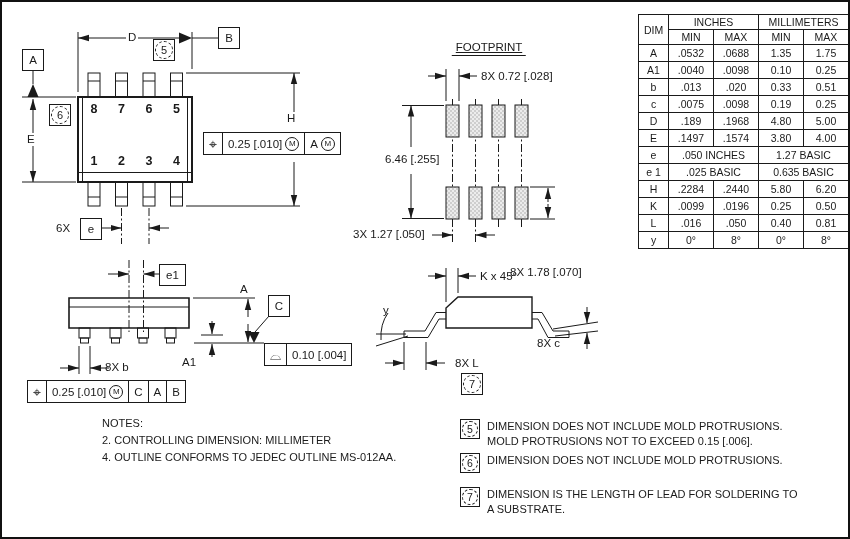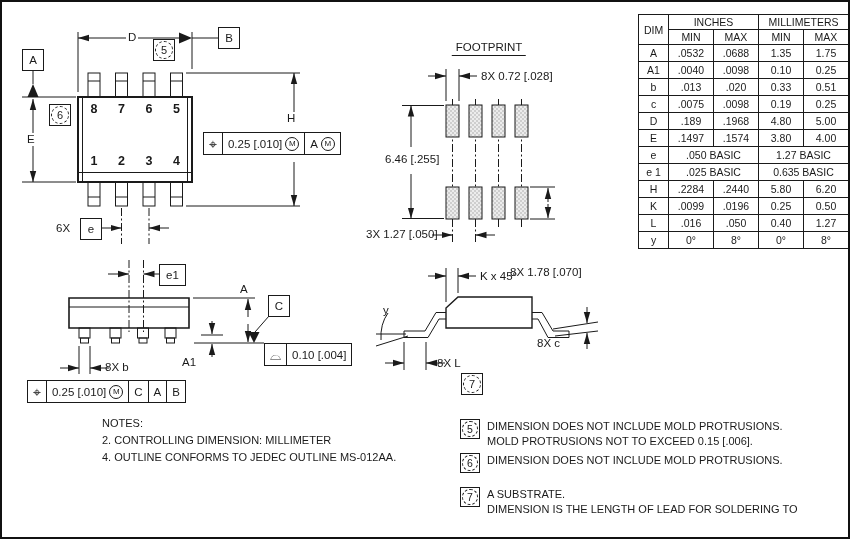--- a/index.html
+++ b/index.html
@@ -20,21 +20,21 @@
   .flag::before{content:""; position:absolute; inset:1px; border:1px dashed #1a1a1a; border-radius:50%;}
   .flag span{position:relative; z-index:1;}
   .fcf{position:absolute; display:flex; align-items:stretch; height:21px; background:#fff;
        border:1.3px solid #1a1a1a; font-size:11.5px; z-index:4;}
   .fcf .cell{display:flex; align-items:center; padding:0 5px; border-left:1.3px solid #1a1a1a; white-space:nowrap;}
   .fcf .cell:first-child{border-left:none;}
   .gdt-sym{font-family:"DejaVu Sans", sans-serif; font-size:14px; line-height:14px;}
   .mcirc{display:inline-flex; width:12px; height:12px; border:1px solid #1a1a1a; border-radius:50%;
          align-items:center; justify-content:center; font-size:8px; margin-left:3px; flex:none;}
   .fp-title{position:absolute; left:487px; top:39px; transform:translateX(-50%);
-            font-size:11.5px; border-bottom:1px solid #1a1a1a; padding:0 4px 2px 4px; z-index:3;}
+            font-size:11.5px; border-bottom:1px solid #1a1a1a; padding:0 4px 2px 4px; z-index:3;text-decoration:underline;}
   
   .dim-table{position:absolute; left:636px; top:12px; width:211px; z-index:3;}
   .dim-table table{border-collapse:collapse; width:100%; table-layout:fixed;}
   .dim-table th,.dim-table td{border:1px solid #1a1a1a; text-align:center; font-size:10.5px;
        font-weight:normal; padding:0 1px; height:16px; line-height:12px; overflow:hidden;}
   .dim-table th{height:14px;}
   
   .notes{position:absolute; left:100px; top:413px; font-size:11px; line-height:17.2px; z-index:3;}
   .flagnote{position:absolute; display:flex; gap:7px; z-index:3;}
   .flagnote .flag2{position:relative; width:18px; height:18px; border:1px solid #1a1a1a; flex:none;
@@ -255,21 +255,21 @@
     </div>
     <div class="cell">
       <span>A</span>
       <span class="mcirc">M</span>
     </div>
   </div>
 
   <span class="fp-title">FOOTPRINT</span>
   <span class="lbl nobg" style="left:477px;top:68px;">8X 0.72 [.028]</span>
   <span class="lbl" style="left:381px;top:151px;">6.46 [.255]</span>
-  <span class="lbl nobg" style="left:362px;top:226px;">3X 1.27 [.050]</span>
+  <span class="lbl nobg" style="left:349px;top:226px;">3X 1.27 [.050]</span>
   <span class="lbl nobg" style="left:506px;top:227px;margin-top:37px;">8X 1.78 [.070]</span>
 
   <div class="dbox" style="left:157px;top:262px;width:25px;">
       <span>e1</span>
     </div>
   <span class="lbl nobg" style="left:236px;top:281px;">A</span>
   <div class="dbox" style="left:266px;top:293px;">
       <span>C</span>
     </div>
   <span class="lbl nobg" style="left:178px;top:354px;">A1</span>
@@ -286,21 +286,21 @@
       <span>0.25 [.010]</span>
       <span class="mcirc">M</span>
     </div>
     <div class="cell">C</div>
     <div class="cell">A</div>
     <div class="cell">B</div>
   </div>
 
   <span class="lbl nobg" style="left:476px;top:268px;">K x 45°</span>
   <span class="lbl nobg" style="left:379px;top:302px;">y</span>
-  <span class="lbl nobg" style="left:433px;top:355px;">8X L</span>
+  <span class="lbl nobg" style="left:451px;top:355px;">8X L</span>
   <span class="lbl nobg" style="left:533px;top:335px;">8X c</span>
   <div class="flag" style="left:459px;top:371px;">
       <span>7</span>
     </div>
 
   <div class="dim-table">
     <table>
       <colgroup>
           <col style="width:30px">
           <col>
@@ -357,21 +357,21 @@
           </tr>
       <tr>
             <td>E</td>
             <td>.1497</td>
             <td>.1574</td>
             <td>3.80</td>
             <td>4.00</td>
           </tr>
       <tr>
             <td>e</td>
-            <td colspan="2">.050 BASIC</td>
+            <td colspan="2">.050 INCHES</td>
             <td colspan="2">1.27 BASIC</td>
           </tr>
       <tr>
             <td>e 1</td>
             <td colspan="2">.025 BASIC</td>
             <td colspan="2">0.635 BASIC</td>
           </tr>
       <tr>
             <td>H</td>
             <td>.2284</td>
@@ -384,21 +384,21 @@
             <td>.0099</td>
             <td>.0196</td>
             <td>0.25</td>
             <td>0.50</td>
           </tr>
       <tr>
             <td>L</td>
             <td>.016</td>
             <td>.050</td>
             <td>0.40</td>
-            <td>1.27</td>
+            <td>0.81</td>
           </tr>
       <tr>
             <td>y</td>
             <td>0°</td>
             <td>8°</td>
             <td>0°</td>
             <td>8°</td>
           </tr>
     </tbody>
       </table>
@@ -425,18 +425,18 @@
       </div>
     <div class="txt">
       <div>DIMENSION DOES NOT INCLUDE MOLD PROTRUSIONS.</div>
     </div>
   </div>
   <div class="flagnote" style="left:458px;top:485px;">
     <div class="flag2">
         <span>7</span>
       </div>
     <div class="txt">
+      <div>DIMENSION IS THE LENGTH OF LEAD FOR SOLDERING TO</div>
       <div>A SUBSTRATE.</div>
-      <div>DIMENSION IS THE LENGTH OF LEAD FOR SOLDERING TO</div>
     </div>
   </div>
 
 </div>
 
 </body></html>

